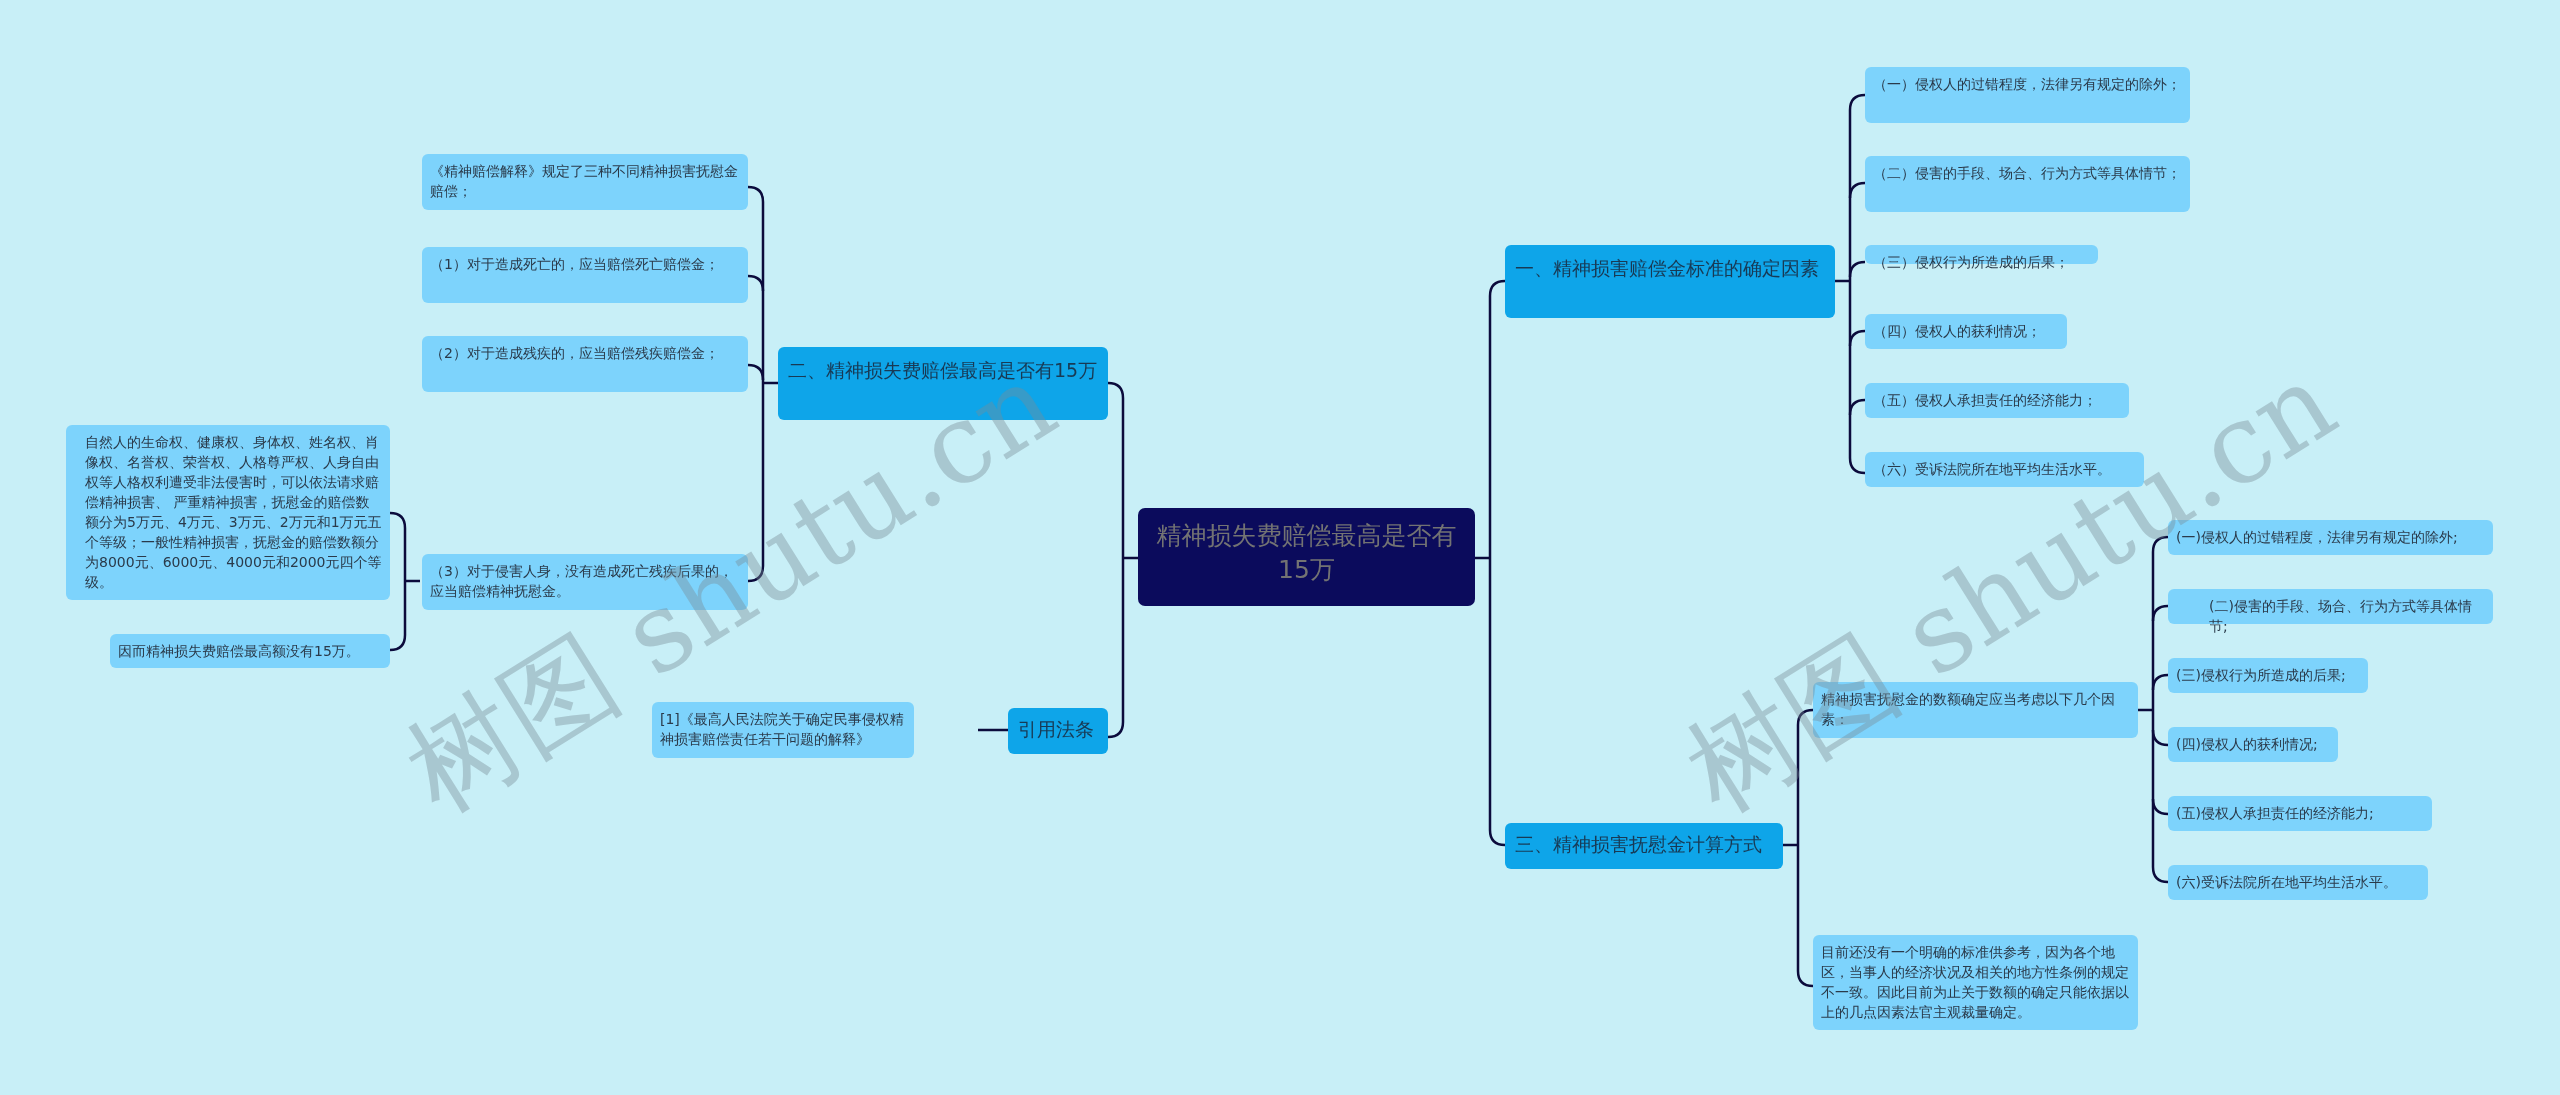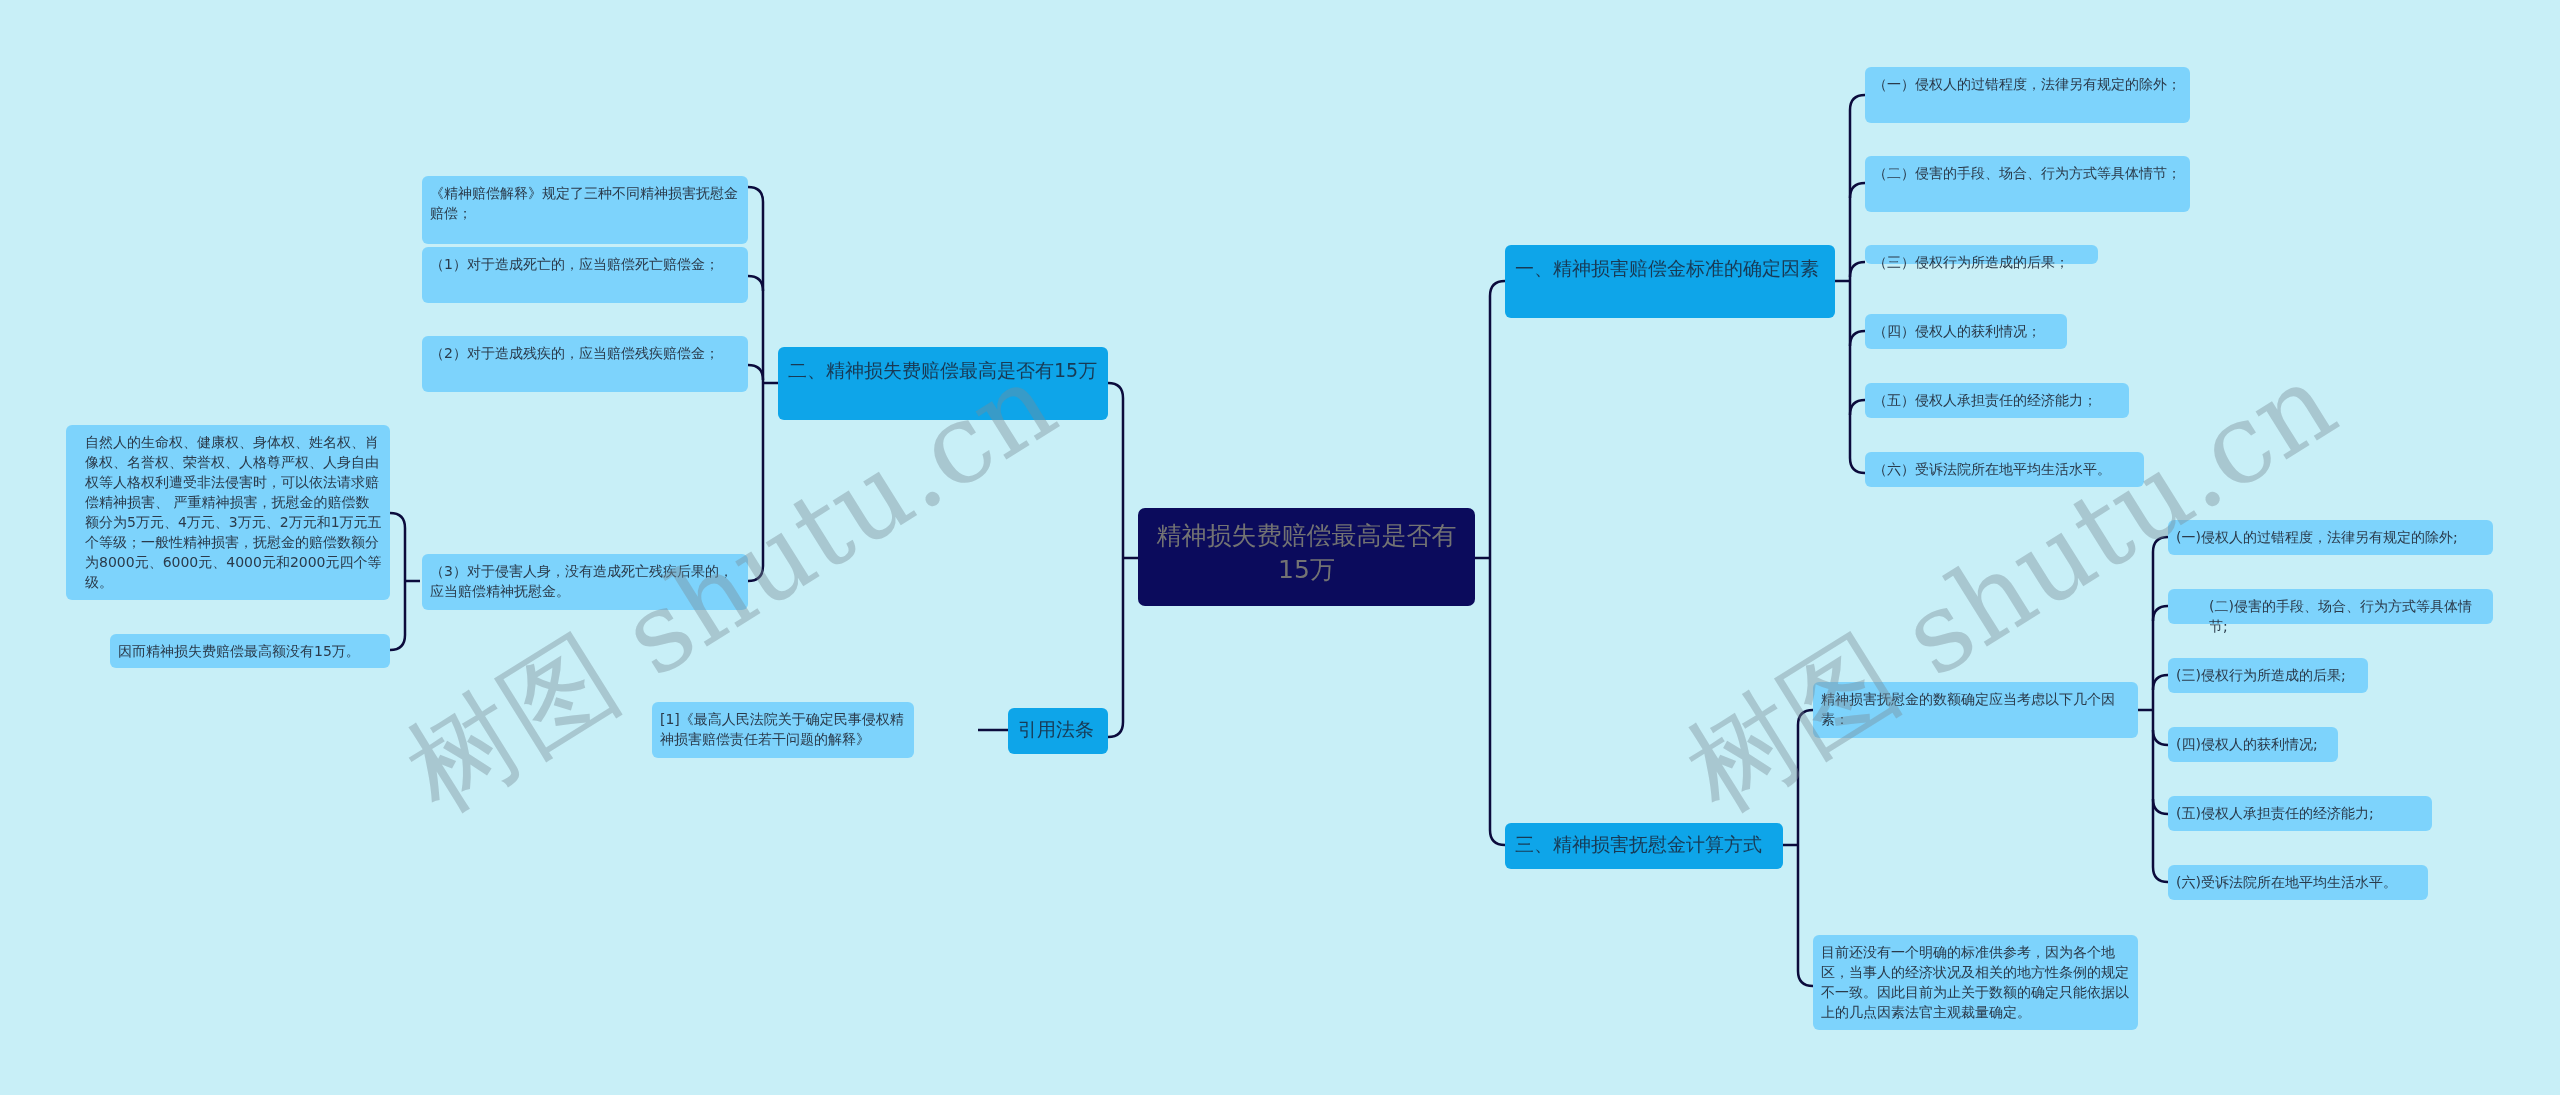--- a/index.html
+++ b/index.html
@@ -70,21 +70,21 @@
   </g>
 </svg>
 
 <div class="node root" style="left:1138px; top:508px; width:337px; height:98px;">
   <span>精神损失费赔偿最高是否有15万</span>
 </div>
 
 <div class="node branch" style="left:778px; top:347px; width:330px; height:73px;">
   <span>二、精神损失费赔偿最高是否有15万</span>
 </div>
-<div class="node leaf" style="left:422px; top:176px; width:326px; height:68px;">
+<div class="node leaf" style="left:422px; top:154px; width:326px; height:56px;">
   <span>《精神赔偿解释》规定了三种不同精神损害抚慰金赔偿；</span>
 </div>
 <div class="node leaf" style="left:422px; top:247px; width:326px; height:56px;">
   <span>（1）对于造成死亡的，应当赔偿死亡赔偿金；</span>
 </div>
 <div class="node leaf" style="left:422px; top:336px; width:326px; height:56px;">
   <span>（2）对于造成残疾的，应当赔偿残疾赔偿金；</span>
 </div>
 <div class="node leaf" style="left:422px; top:554px; width:326px; height:56px;">
   <span>（3）对于侵害人身，没有造成死亡残疾后果的，应当赔偿精神抚慰金。</span>

